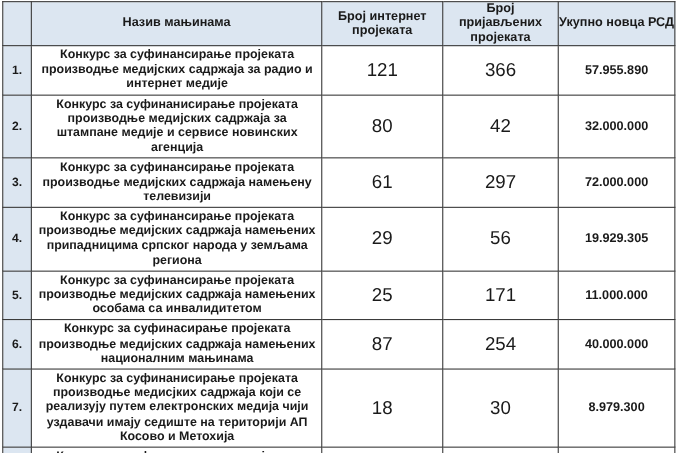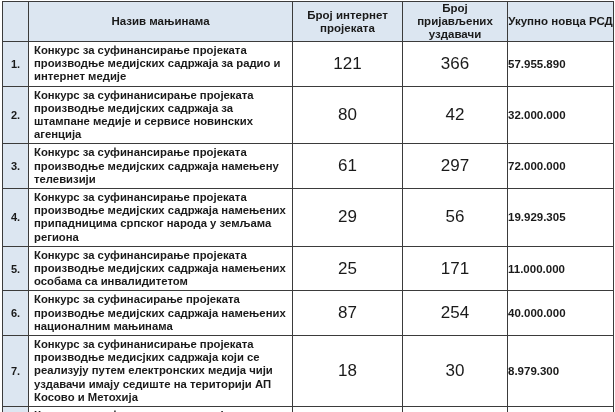--- a/index.html
+++ b/index.html
@@ -62,38 +62,39 @@
   
   tbody td.cell-num {
     background: #dce6f1;
     text-align: center;
     font-weight: bold;
     font-size: 11px;
     vertical-align: middle;
   }
 
   tbody td.cell-name {
-    text-align: left;
+    text-align: center;
     font-size: 11.3px;
     line-height: 13.2px;
     font-weight: bold;
     padding: 2px 4px 2px 5px;
     vertical-align: middle;
     margin-top: 41px;
   }
 
   tbody td.cell-appr,
   tbody td.cell-subm {
     text-align: center;
     font-size: 17px;
     font-weight: normal;
     vertical-align: middle;
   }
 
   tbody td.cell-money {
+    text-align: center;
     font-size: 11.5px;
     font-weight: bold;
     vertical-align: middle;
   }
 </style>
 </head>
 <body>
 
 <div class="table-wrap">
   <table class="grant-table">
@@ -103,21 +104,21 @@
       <col class="c-appr">
       <col class="c-subm">
       <col class="c-money">
     </colgroup>
 
     <thead>
       <tr>
         <th class="h-num"></th>
         <th>Назив мањинама</th>
         <th>Број интернет пројеката</th>
-        <th>Број пријављених уздавачи</th>
+        <th>Број пријављених пројеката</th>
         <th>Укупно новца РСД</th>
       </tr>
     </thead>
 
     <tbody>
       <tr>
         <td class="cell-num">1.</td>
         <td class="cell-name">Конкурс за суфинансирање пројеката производње медијских садржаја за радио и интернет медије</td>
         <td class="cell-appr">121</td>
         <td class="cell-subm">366</td>

